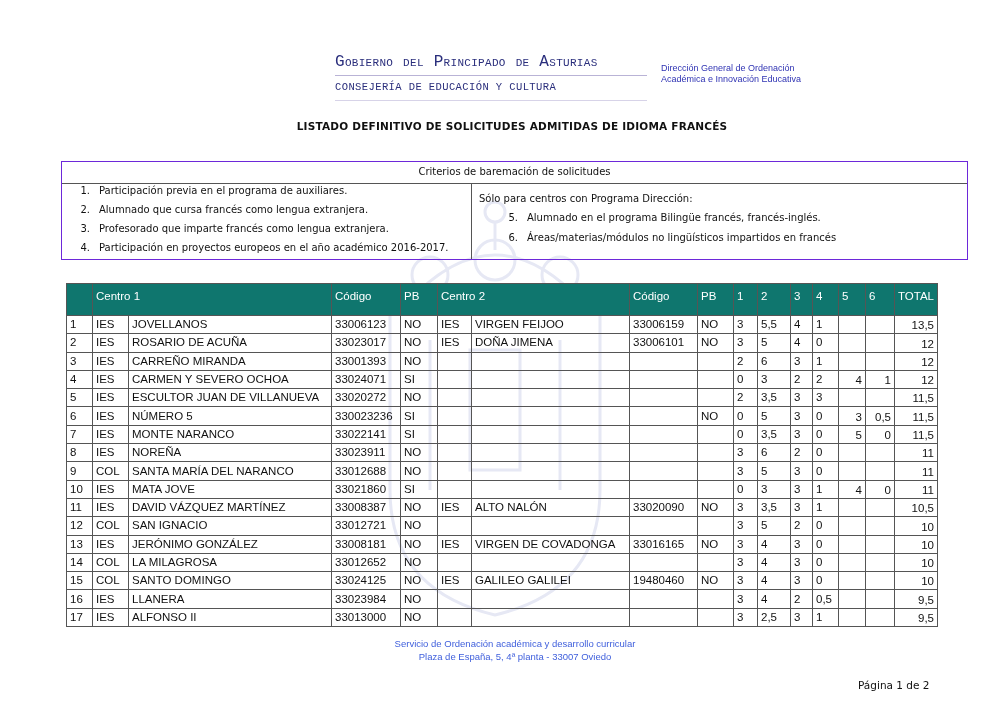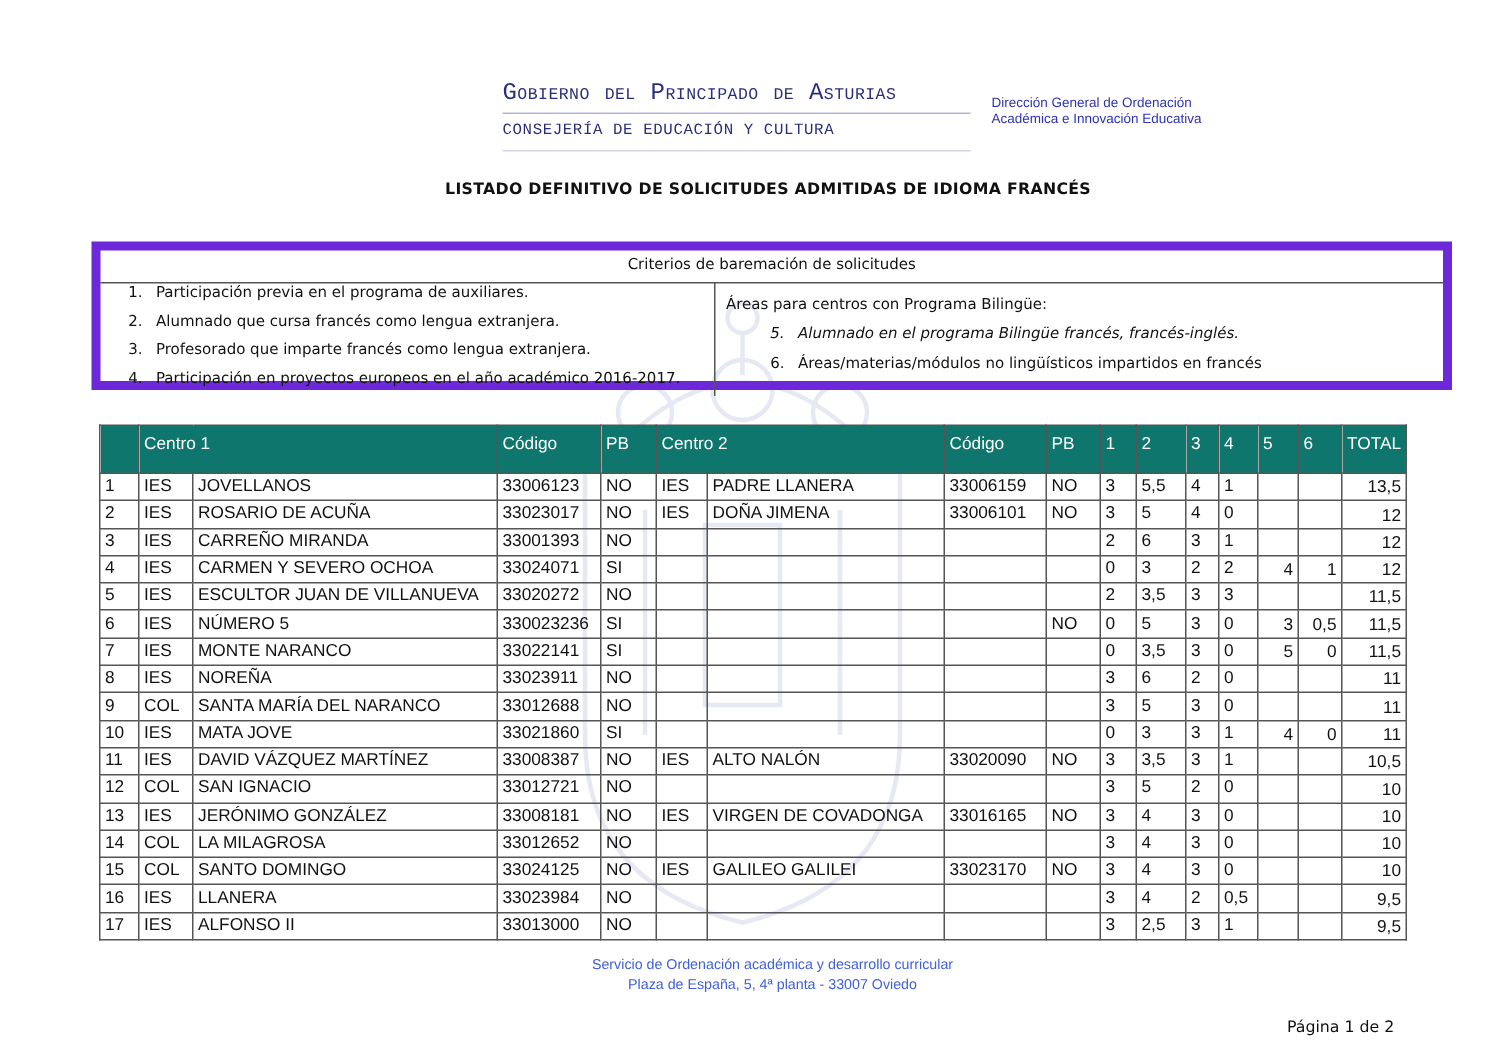--- a/index.html
+++ b/index.html
@@ -5,21 +5,21 @@
   html, body { margin:0; padding:0; background:#ffffff; }
   body { width:1000px; height:707px; position:relative; overflow:hidden; font-family:"DejaVu Sans", sans-serif; color:#111; }
   .watermark { position:absolute; left:370px; top:190px; width:250px; height:430px; pointer-events:none; }
   .hdr-left { position:absolute; left:335px; top:52px; width:312px; text-align:left; color:#2a2e7c; font-family:Liberation Mono, monospace; }
   .hdr-title { font-size:16px; letter-spacing:0.3px; font-variant:small-caps; line-height:20px; }
   .hdr-line { height:1px; background:#b9b3d6; margin:3px 0 4px 0; }
   .hdr-sub { font-size:10.5px; letter-spacing:0.4px; line-height:14px; }
   .hdr-line2 { height:1px; background:#d7d3e8; margin-top:6px; }
   .hdr-right { position:absolute; left:661px; top:63px; font-family:"Liberation Sans", sans-serif; font-size:9px; color:#2f33b3; line-height:11px; }
   .doc-title { position:absolute; left:0; width:1000px; top:120px; text-align:center; font-weight:bold; font-size:10.5px; letter-spacing:0.2px;margin-left:12px; }
-  .criteria { position:absolute; left:61px; top:161px; width:907px; height:99px; border:6px solid #6d28d9; box-sizing:border-box; font-size:10px; }
+  .criteria { position:absolute; left:61px; top:161px; width:907px; height:99px; border:1px solid #6d28d9; box-sizing:border-box; font-size:10px; }
   .crit-head { height:21px; border-bottom:1px solid #555; text-align:center; line-height:20px; }
   .crit-left { position:absolute; left:0; top:21px; width:409px; height:76px; border-right:1px solid #555; }
   .crit-right { position:absolute; left:410px; top:21px; right:0; height:76px; }
   .crit-item { position:absolute; white-space:nowrap; }
   .crit-num { display:inline-block; width:22px; text-align:right; margin-right:9px; }
   table.list { position:absolute; left:66px; top:283px; border-collapse:collapse; font-family:"Liberation Sans", sans-serif; font-size:11.5px; table-layout:fixed; }
   table.list td, table.list th { border:1px solid #555; padding:0 3px; height:17.3px; line-height:17px; white-space:nowrap; overflow:hidden; }
   table.list th { background:#0f766e; color:#ffffff; font-weight:normal; text-align:left; height:29px; line-height:20px; vertical-align:top; padding-top:2px; }
   table.list td.r { text-align:right; vertical-align:bottom; line-height:15px; }
   .footer { position:absolute; left:0; width:1000px; top:637px; text-align:center; font-family:"Liberation Sans", sans-serif; font-size:9.5px; color:#3f5fdc; line-height:13px;padding-left:15px; }
@@ -58,22 +58,22 @@
 
 <div class="criteria">
   <div class="crit-head">Criterios de baremación de solicitudes</div>
   <div class="crit-left">
     <div class="crit-item" style="left:6px;top:2px;"><span class="crit-num">1.</span><span>Participación previa en el programa de auxiliares.</span></div>
     <div class="crit-item" style="left:6px;top:21px;"><span class="crit-num">2.</span><span>Alumnado que cursa francés como lengua extranjera.</span></div>
     <div class="crit-item" style="left:6px;top:40px;"><span class="crit-num">3.</span><span>Profesorado que imparte francés como lengua extranjera.</span></div>
     <div class="crit-item" style="left:6px;top:59px;"><span class="crit-num">4.</span><span>Participación en proyectos europeos en el año académico 2016-2017.</span></div>
   </div>
   <div class="crit-right">
-    <div class="crit-item" style="left:7px;top:10px;">Áreas para centros con Programa Bilingüe:</div>
-    <div class="crit-item" style="left:24px;top:29px;font-style:italic;"><span class="crit-num">5.</span><span>Alumnado en el programa Bilingüe francés, francés-inglés.</span></div>
+    <div class="crit-item" style="left:7px;top:10px;">Sólo para centros con Programa Dirección:</div>
+    <div class="crit-item" style="left:24px;top:29px;"><span class="crit-num">5.</span><span>Alumnado en el programa Bilingüe francés, francés-inglés.</span></div>
     <div class="crit-item" style="left:24px;top:49px;"><span class="crit-num">6.</span><span>Áreas/materias/módulos no lingüísticos impartidos en francés</span></div>
   </div>
 </div>
 
 <table class="list">
   <colgroup>
     <col style="width:26px">
       <col style="width:36px">
       <col style="width:203px">
     <col style="width:69px">
@@ -109,21 +109,21 @@
     </tr>
   </thead>
   <tbody id="table-body">
       <tr>
         <td>1</td>
         <td>IES</td>
         <td>JOVELLANOS</td>
         <td>33006123</td>
         <td>NO</td>
         <td>IES</td>
-        <td>PADRE LLANERA</td>
+        <td>VIRGEN FEIJOO</td>
         <td>33006159</td>
         <td>NO</td>
         <td>3</td>
         <td>5,5</td>
         <td>4</td>
         <td>1</td>
         <td class="r"></td>
         <td class="r"></td>
         <td class="r">13,5</td>
       </tr>
@@ -362,21 +362,21 @@
         <td class="r">10</td>
       </tr>
       <tr>
         <td>15</td>
         <td>COL</td>
         <td>SANTO DOMINGO</td>
         <td>33024125</td>
         <td>NO</td>
         <td>IES</td>
         <td>GALILEO GALILEI</td>
-        <td>33023170</td>
+        <td>19480460</td>
         <td>NO</td>
         <td>3</td>
         <td>4</td>
         <td>3</td>
         <td>0</td>
         <td class="r"></td>
         <td class="r"></td>
         <td class="r">10</td>
       </tr>
       <tr>

